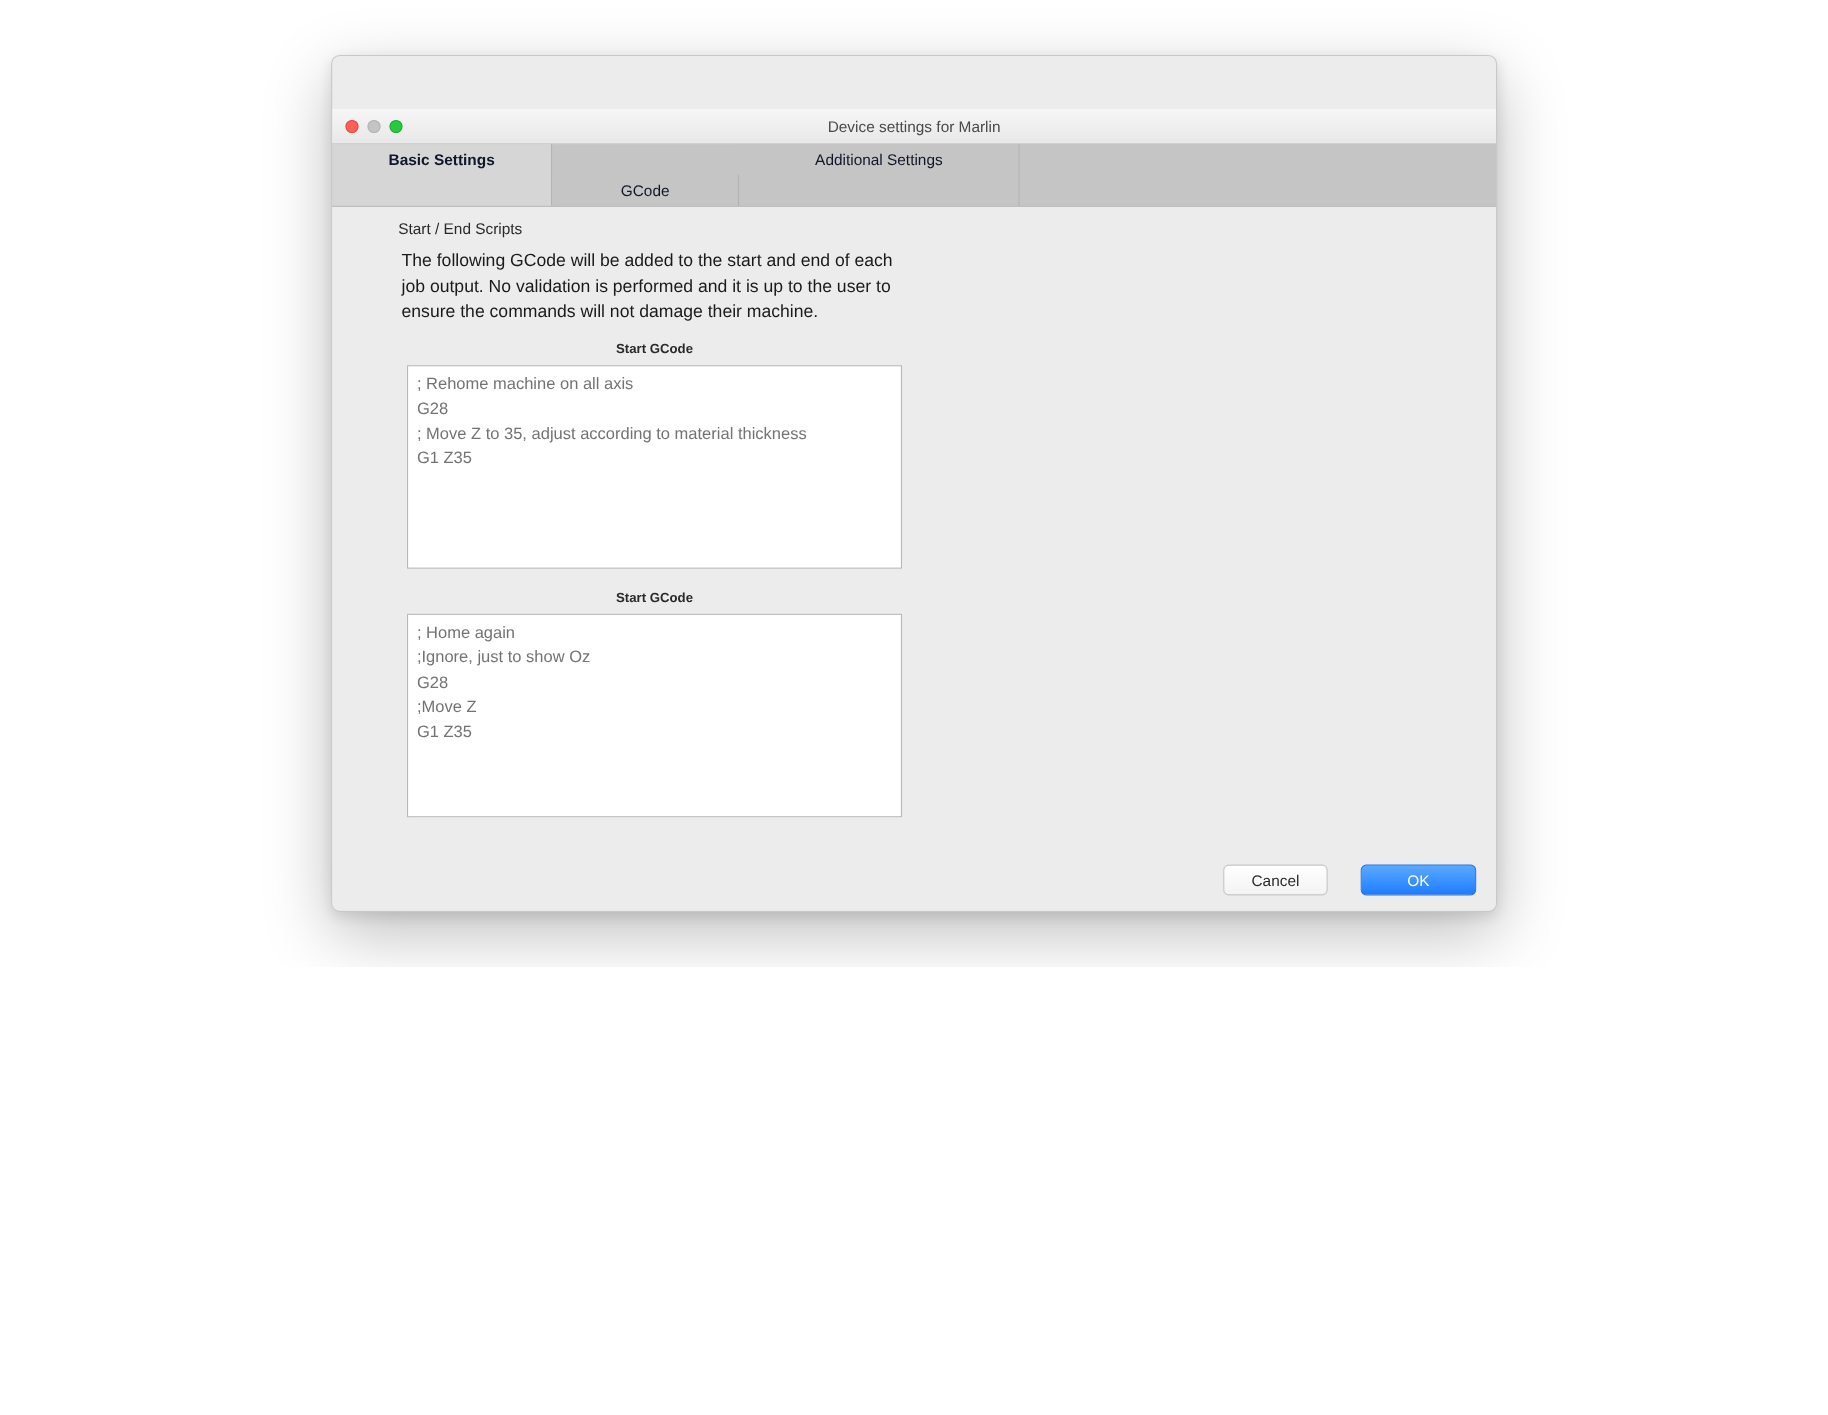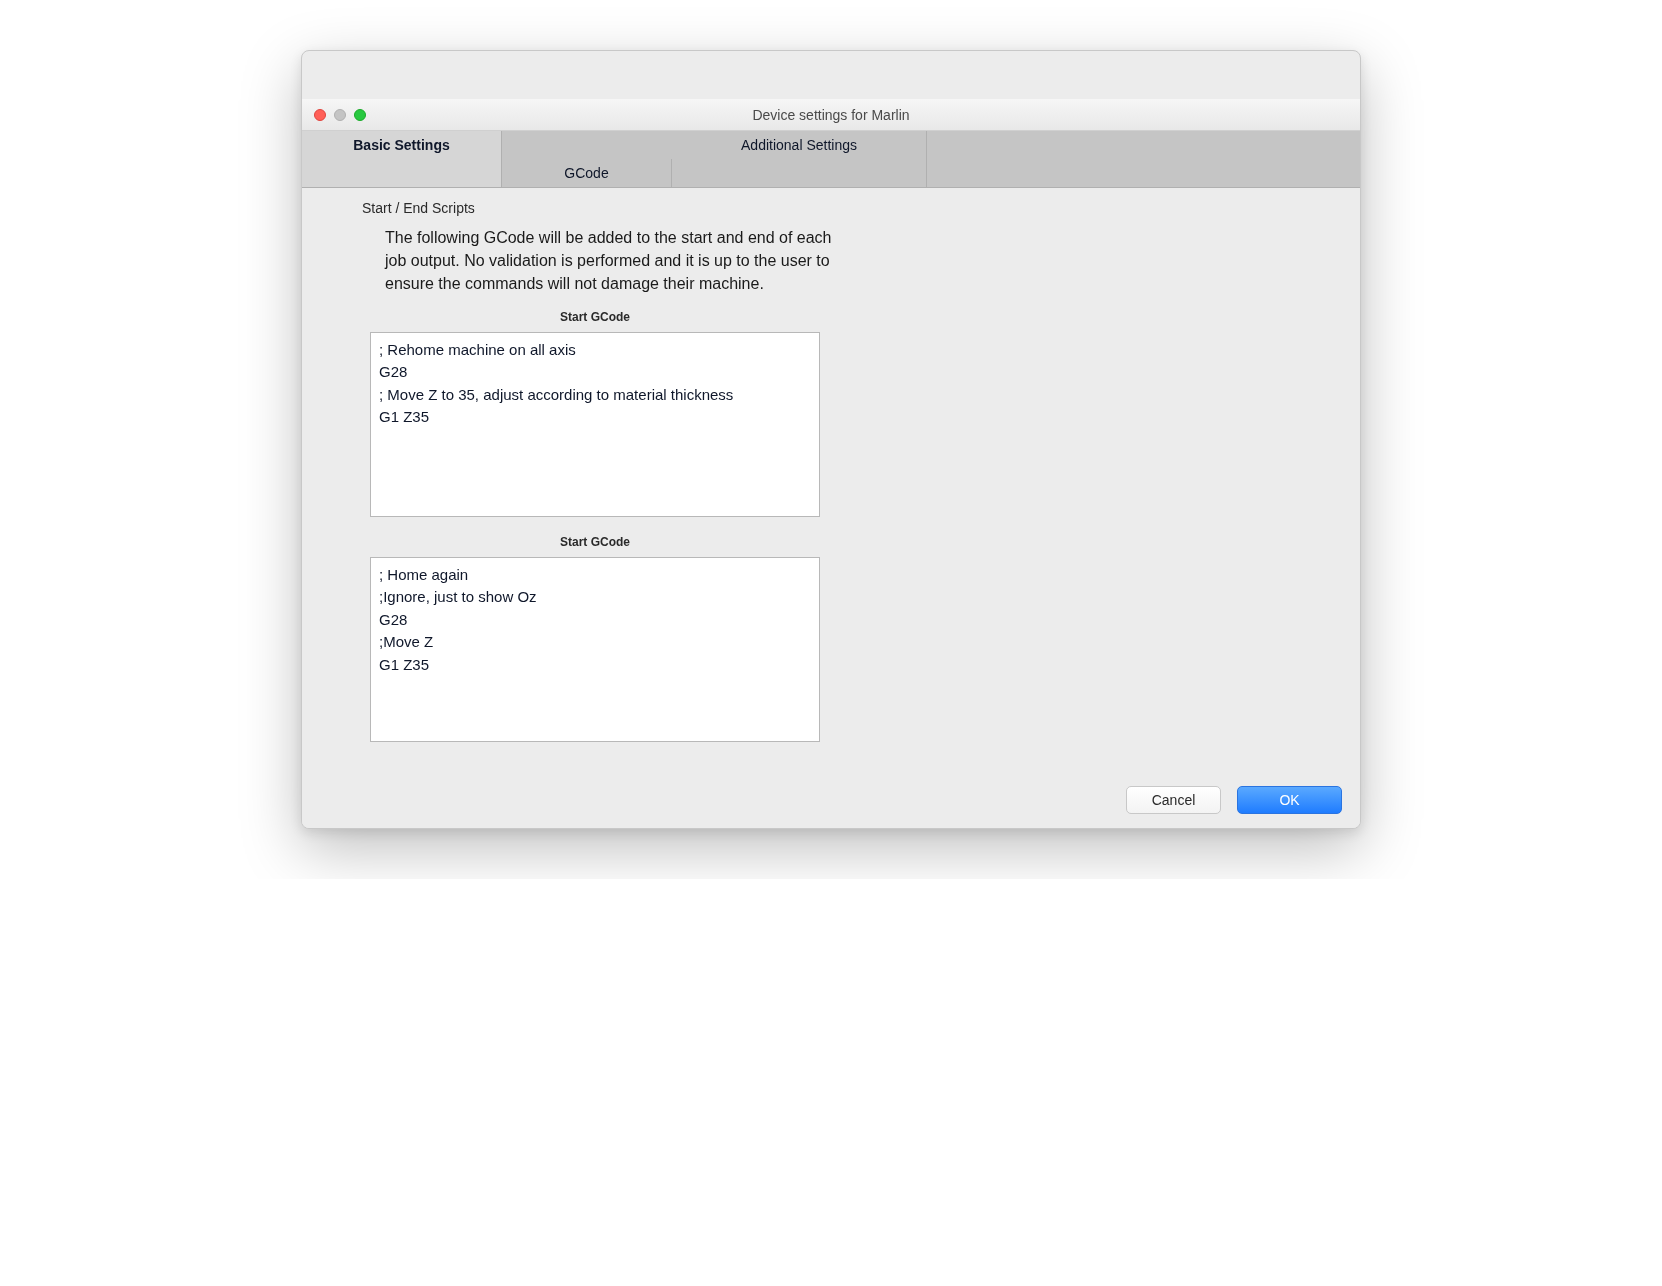--- a/index.html
+++ b/index.html
@@ -81,21 +81,21 @@
     .section-label {
       font-size: 14px;
       color: #2a2a2a;
       padding: 4px 0 10px 0;
     }
     .description {
       font-size: 16px;
       color: #1a1a1a;
       max-width: 460px;
       line-height: 1.45;
-      margin-left: 23px;
+      margin-left: 3px;
       margin-bottom: 14px;
     }
     .block {
       width: 450px;
       margin-left: 8px;
       margin-bottom: 14px;
     }
     .block-title {
       text-align: center;
       font-size: 12px;
@@ -103,32 +103,33 @@
       color: #2a2a2a;
       margin-bottom: 8px;
     }
     .code-box {
       width: 100%;
       height: 185px;
       border: 1px solid #b8b8b8;
       background: #ffffff;
       font-family: -apple-system, BlinkMacSystemFont, "Helvetica Neue", Arial, sans-serif;
       font-size: 15px;
-      color: #0f172a;
+      color: #737373;
       padding: 6px 8px;
       resize: none;
       line-height: 1.5;
       white-space: pre-wrap;
       outline: none;
     }
     .footer {
       position: absolute;
       bottom: 14px;
       right: 18px;
       display: flex;
+      gap: 14px;
     }
     .btn {
       min-width: 95px;
       height: 28px;
       border-radius: 5px;
       font-size: 14px;
       cursor: pointer;
       border: 1px solid #c8c8c8;
       background: linear-gradient(to bottom, #ffffff, #f3f3f3);
       color: #2a2a2a;

